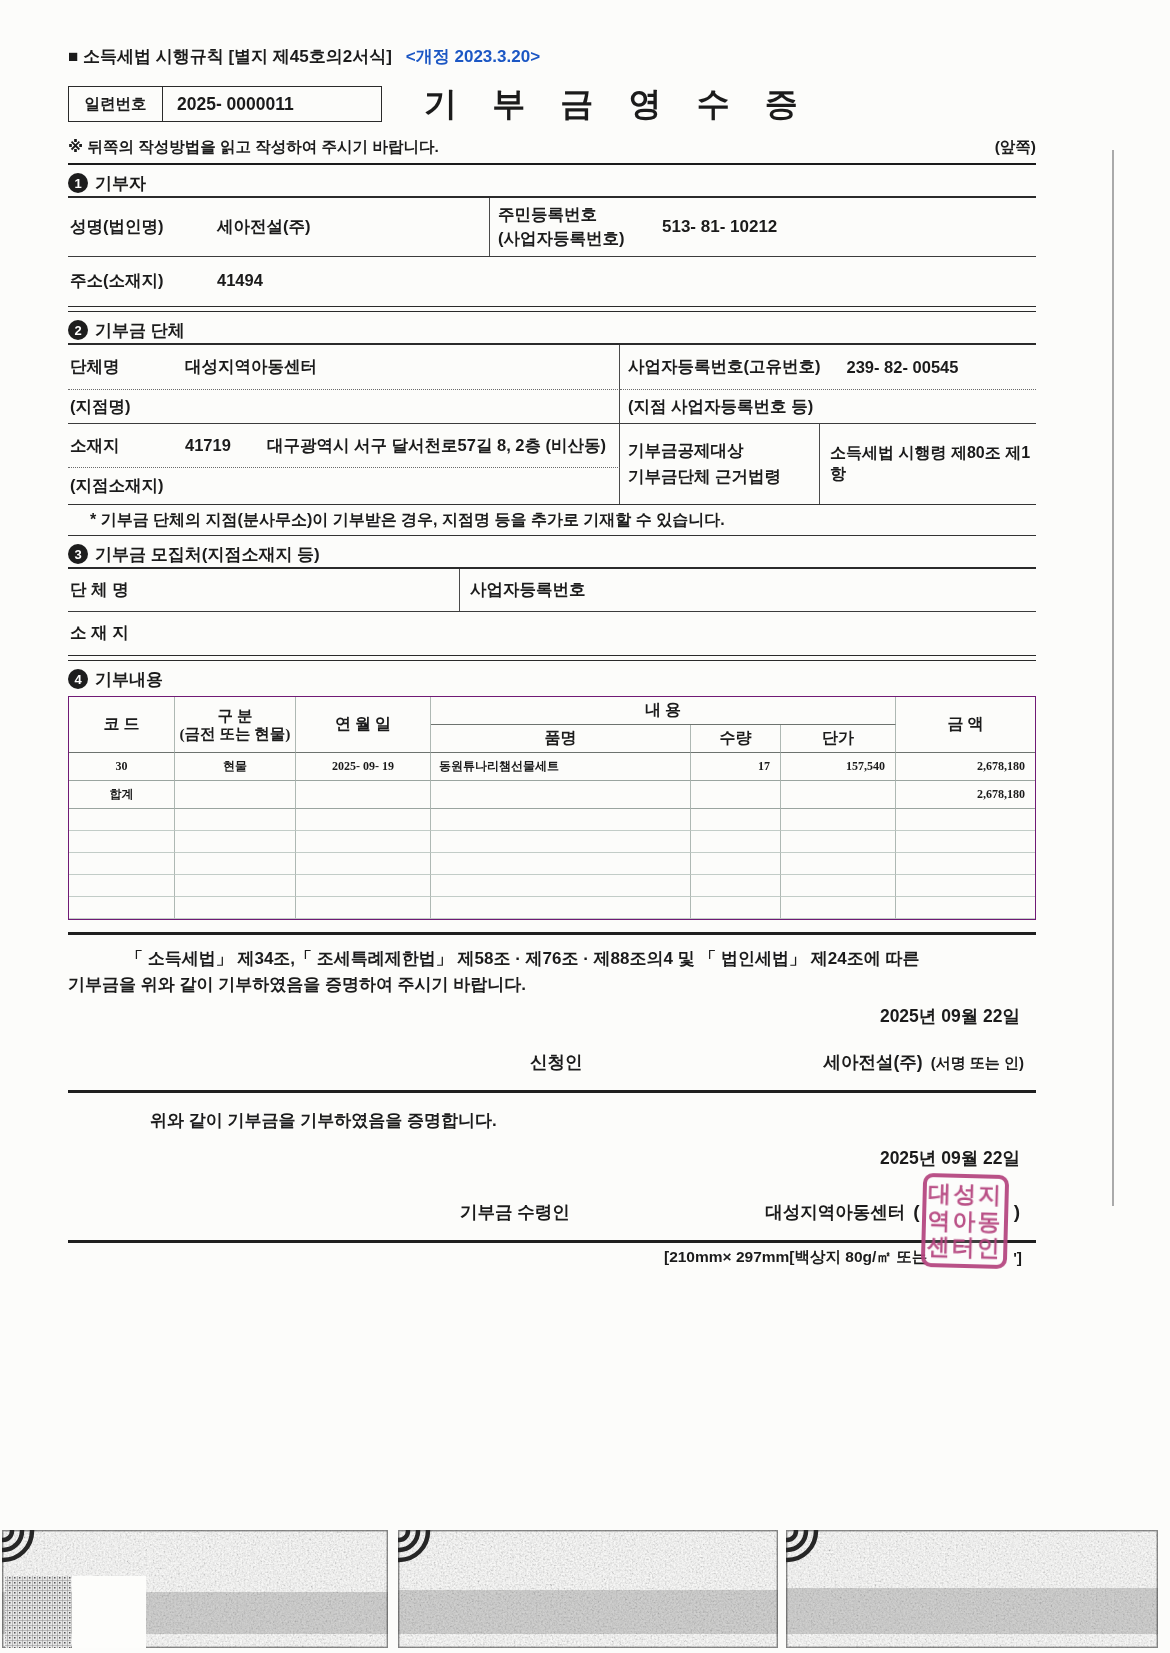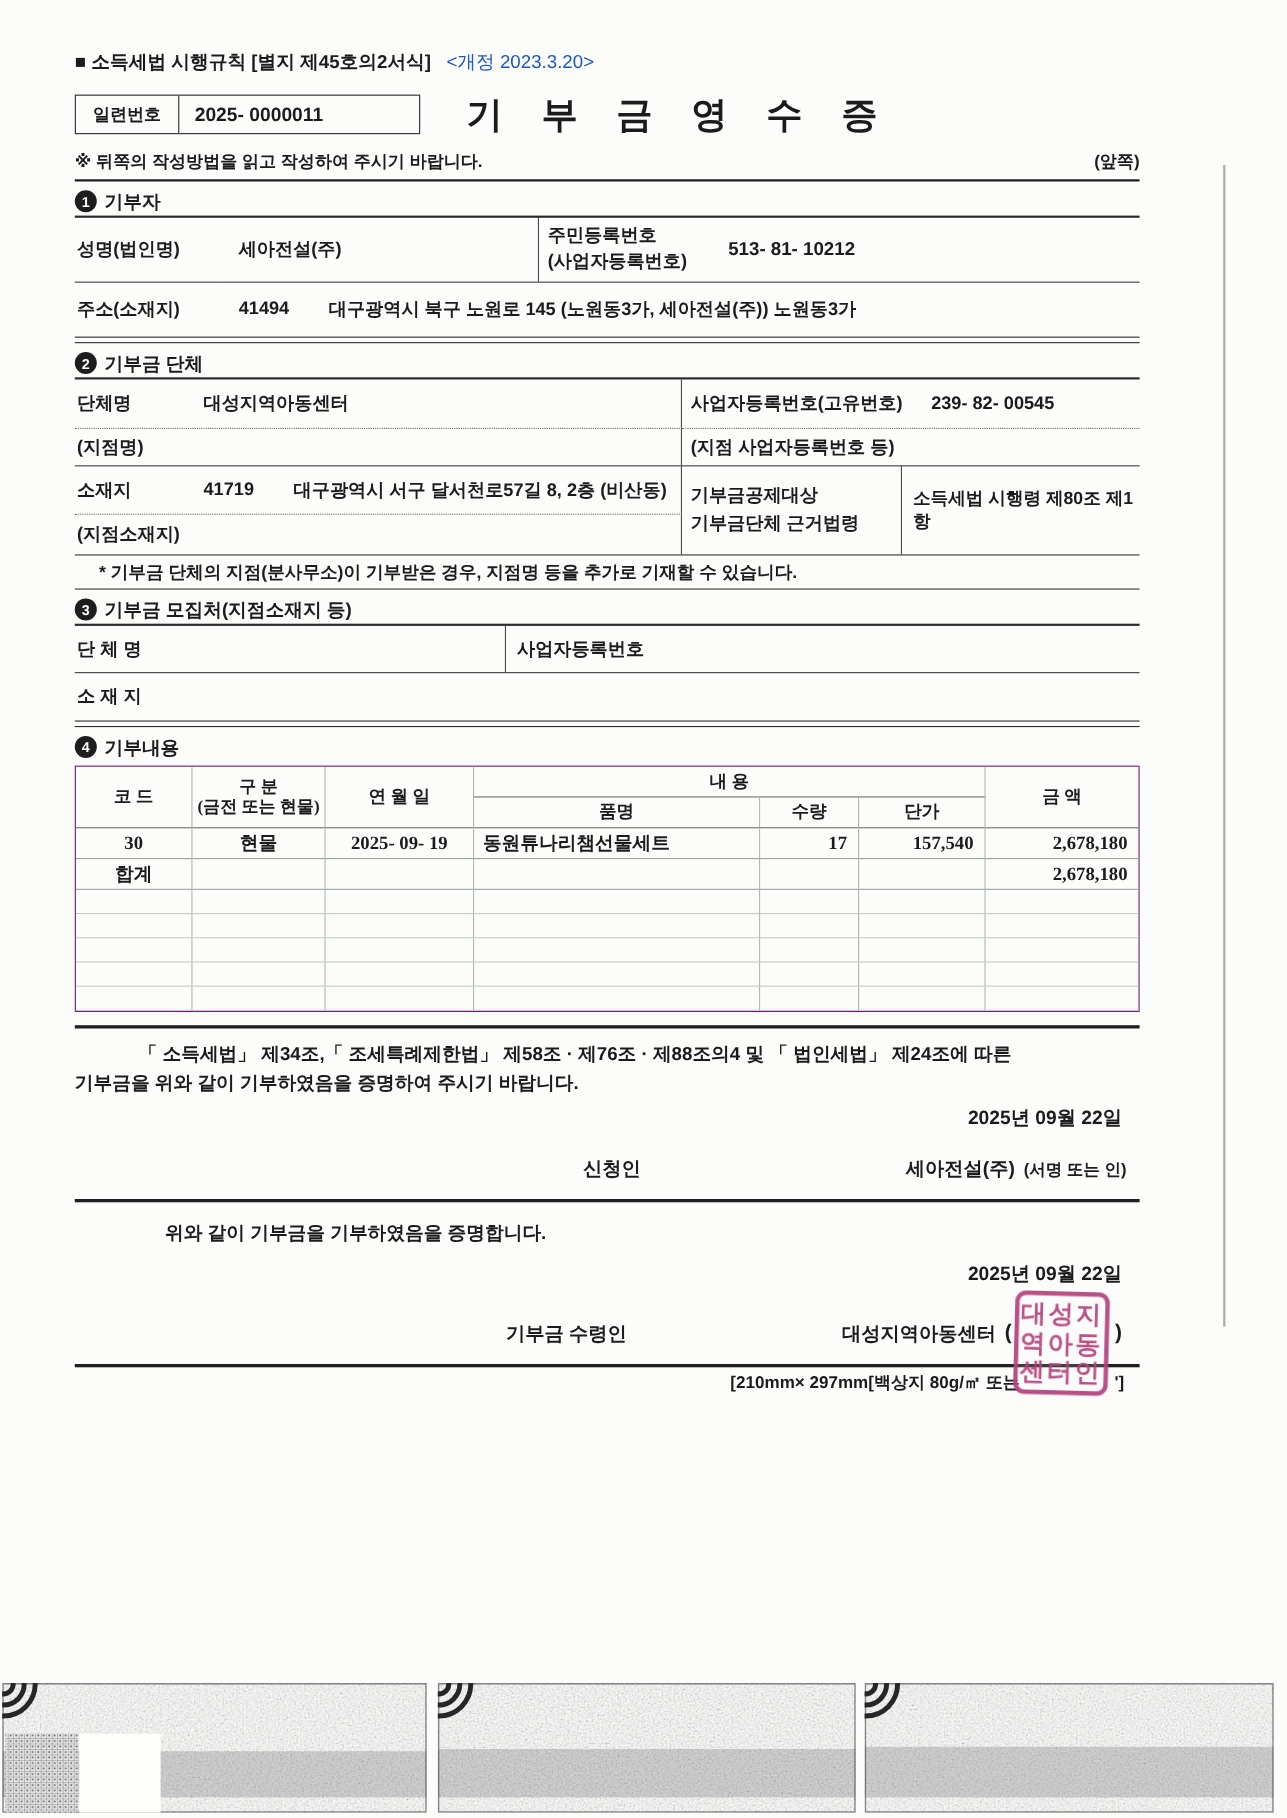--- a/index.html
+++ b/index.html
@@ -14,21 +14,21 @@
     color:var(--text);
   }
   .page{
     position:relative; width:1170px; height:1653px;
     background:#fcfcfa; overflow:hidden; margin:0 auto;
   }
   .content{ position:absolute; left:68px; top:0; width:968px; }
 
   
   .form-ref-row{ margin-top:44px; height:24px; font-size:17px; font-weight:700; display:flex; align-items:center;}
-  .form-ref-row .rev{ color:var(--revision_blue); margin-left:14px; font-weight:400;}
+  .form-ref-row .rev{ color:var(--revision_blue); margin-left:14px; font-weight:700;}
 
   .title-row{ margin-top:16px; height:40px; display:flex; align-items:center;}
   .serial-box{ display:flex; height:36px; border:1.6px solid #2a2a2a; }
   .serial-box .lbl{ width:94px; display:flex; align-items:center; justify-content:center; font-size:15.5px; font-weight:600; border-right:1.5px solid #2a2a2a;}
   .serial-box .val{ width:218px; display:flex; align-items:center; padding-left:14px; font-size:17.5px; font-weight:700;}
   .doc-title{ font-size:33px; font-weight:700; letter-spacing:13px; margin-left:42px; white-space:nowrap;}
 
   .note-row{ margin-top:13px; padding-bottom:5px; border-bottom:2px solid #1a1a1a; display:flex; justify-content:space-between; align-items:flex-end;}
   .note-row .note{ font-size:15.5px; font-weight:700;}
   .note-row .front{ font-size:15.5px; font-weight:700;}
@@ -77,21 +77,21 @@
   
   .det-table{ margin-top:4px; border:1px solid #701a75; display:grid;
     grid-template-columns:106px 121px 135px 260px 90px 115px 139px;
     grid-template-rows:28px 28px 28px 28px 22px 22px 22px 22px 22px;font-family:Liberation Serif, serif;}
   .dt{ display:flex; align-items:center; justify-content:center; font-size:16px; border-right:1px solid #aeb8b3; border-bottom:1px solid #9aa49f;}
   .dt.hd{ font-weight:600; border-bottom:1px solid #6d736f;}
   .dt.no-br{ border-right:none;}
   .dt.lt{ border-bottom:1px solid #c2ccc7;}
   .dt.left{ justify-content:flex-start; padding-left:8px;}
   .dt.right{ justify-content:flex-end; padding-right:10px;}
-  .dt.num{ font-weight:700; font-size:17px;}
+  .dt.num{ font-weight:700; font-size:12px;}
   .two-line{ flex-direction:column; line-height:1.15; font-size:15.5px;}
 
   .rule-heavy{ border-top:3px solid #1f1f1f; margin-top:12px;}
 
   .law-p1{ margin-top:11px; padding-left:58px; font-size:17px; font-weight:600; line-height:1.5;}
   .law-p2{ font-size:17px; font-weight:600; line-height:1.5;}
   .date-right{ text-align:right; padding-right:16px; font-size:17.5px; font-weight:700; margin-top:7px;}
 
   .sign-row{ position:relative; height:28px; margin-top:22px; font-size:17.5px;}
   .sign-row .mid-label{ position:absolute; left:462px; font-weight:600;}
@@ -166,21 +166,20 @@
       <div class="cell d-r1c3 lab">
         <span>
           <span>주민등록번호</span><br>
           <span>(사업자등록번호)</span>
         </span>
       </div>
       <div class="cell d-r1c4 filled">513- 81- 10212</div>
       <div class="cell d-r2c1 lab">주소(소재지)</div>
       <div class="cell d-r2cv">
         <span class="zip">41494</span>
-        <span class="filled">대구광역시 북구 노원로 145 (노원동3가, 세아전설(주))   노원동3가</span>
       </div>
     </div>
 
     <div class="dline"></div>
 
     <div class="sec-h">
       <span class="badge">2</span>
       <span>기부금 단체</span>
     </div>
 

